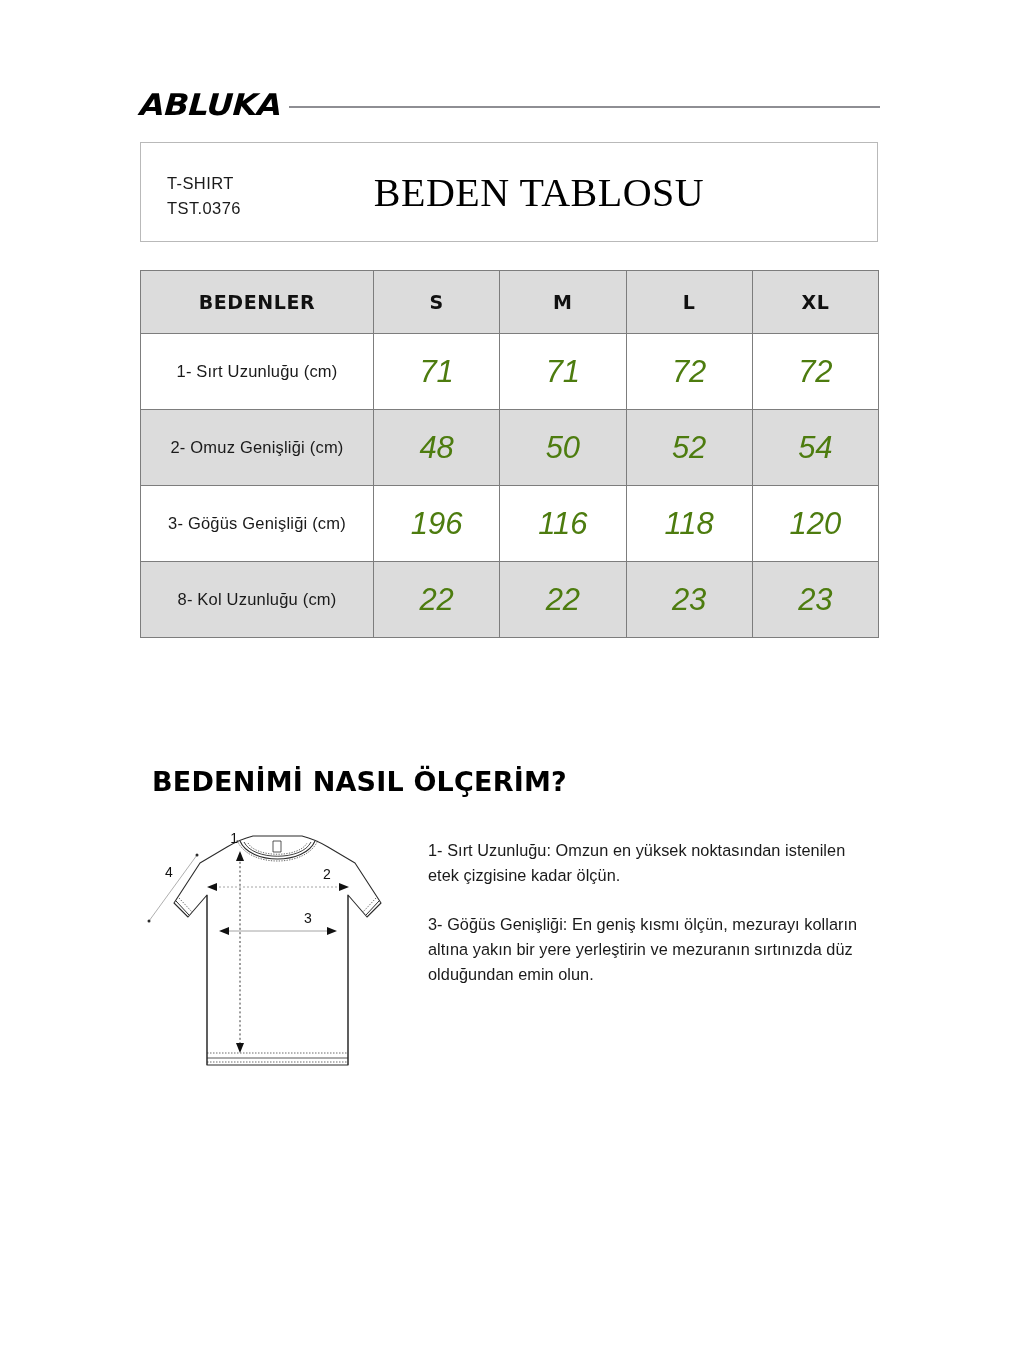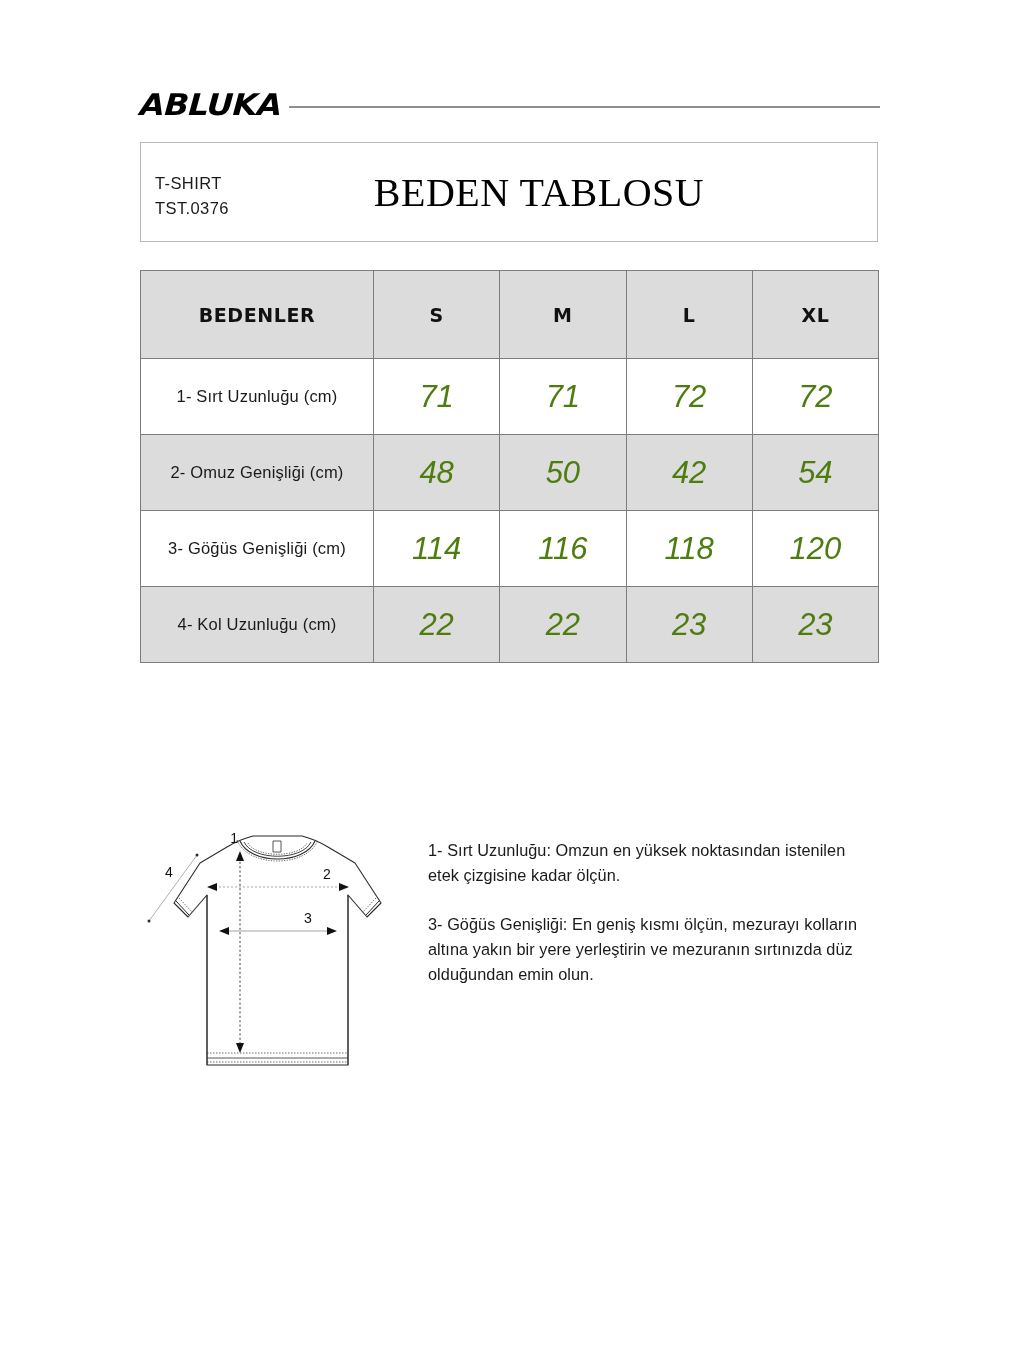--- a/index.html
+++ b/index.html
@@ -59,21 +59,21 @@
     position: absolute;
     left: 140px;
     top: 142px;
     width: 738px;
     height: 100px;
     border: 1px solid #b9b9b9;
     box-sizing: border-box;
   }
   .title-code {
     position: absolute;
-    left: 14px;
+    left: 26px;
     top: 28px;
     font-size: 16.5px;
     line-height: 25px;
     letter-spacing: 0.4px;
     color: #1a1a1a;
   }
   .title-code div { white-space: nowrap; }
   .title-main {
     position: absolute;
     left: 0; right: 0;
@@ -97,21 +97,21 @@
     table-layout: fixed;
   }
   .size-table td, .size-table th {
     border: 1px solid #7d7d7d;
     text-align: center;
     vertical-align: middle;
     padding: 0;
     box-sizing: border-box;
   }
   .size-table thead th {
-    height: 88px;
+    height: 63px;
     background: #dcdcdc;
     font-size: 19px;
     font-weight: 700;
     letter-spacing: 0.6px;
     font-family: "DejaVu Sans", sans-serif;
   }
   .size-table thead th.label-head {
     font-size: 19px;
   }
   .size-table tbody tr { height: 76px; }
@@ -208,40 +208,41 @@
         <td class="row-label">1- Sırt Uzunluğu (cm)</td>
         <td class="row-value">71</td>
         <td class="row-value">71</td>
         <td class="row-value">72</td>
         <td class="row-value">72</td>
       </tr>
       <tr class="shade">
         <td class="row-label">2- Omuz Genişliği (cm)</td>
         <td class="row-value">48</td>
         <td class="row-value">50</td>
-        <td class="row-value">42</td>
+        <td class="row-value">52</td>
         <td class="row-value">54</td>
       </tr>
       <tr>
         <td class="row-label">3- Göğüs Genişliği (cm)</td>
-        <td class="row-value">114</td>
+        <td class="row-value">196</td>
         <td class="row-value">116</td>
         <td class="row-value">118</td>
         <td class="row-value">120</td>
       </tr>
       <tr class="shade">
-        <td class="row-label">4- Kol Uzunluğu (cm)</td>
+        <td class="row-label">8- Kol Uzunluğu (cm)</td>
         <td class="row-value">22</td>
         <td class="row-value">22</td>
         <td class="row-value">23</td>
         <td class="row-value">23</td>
       </tr>
     </tbody>
   </table>
 
+  <div class="howto-heading">BEDENİMİ NASIL ÖLÇERİM?</div>
 
   <div class="diagram">
     <svg viewBox="0 0 265 270" width="265" height="270">
       <g fill="none" stroke="#2b2b2b" stroke-width="1.1" stroke-linejoin="round">
 
         <path d="M55 38 L82 22 C92 16 100 13 108 11 L157 11 C165 13 173 16 183 22 L210 38
                  L236 78 L222 92 L203 70 L203 240 L62 240 L62 70 L43 92 L29 78 Z"></path>
 
         <path d="M31 76 L44 90" stroke-width="1"></path>
         <path d="M34 73 L47 87" stroke-width="0.7" stroke-dasharray="1.4 1.4"></path>

